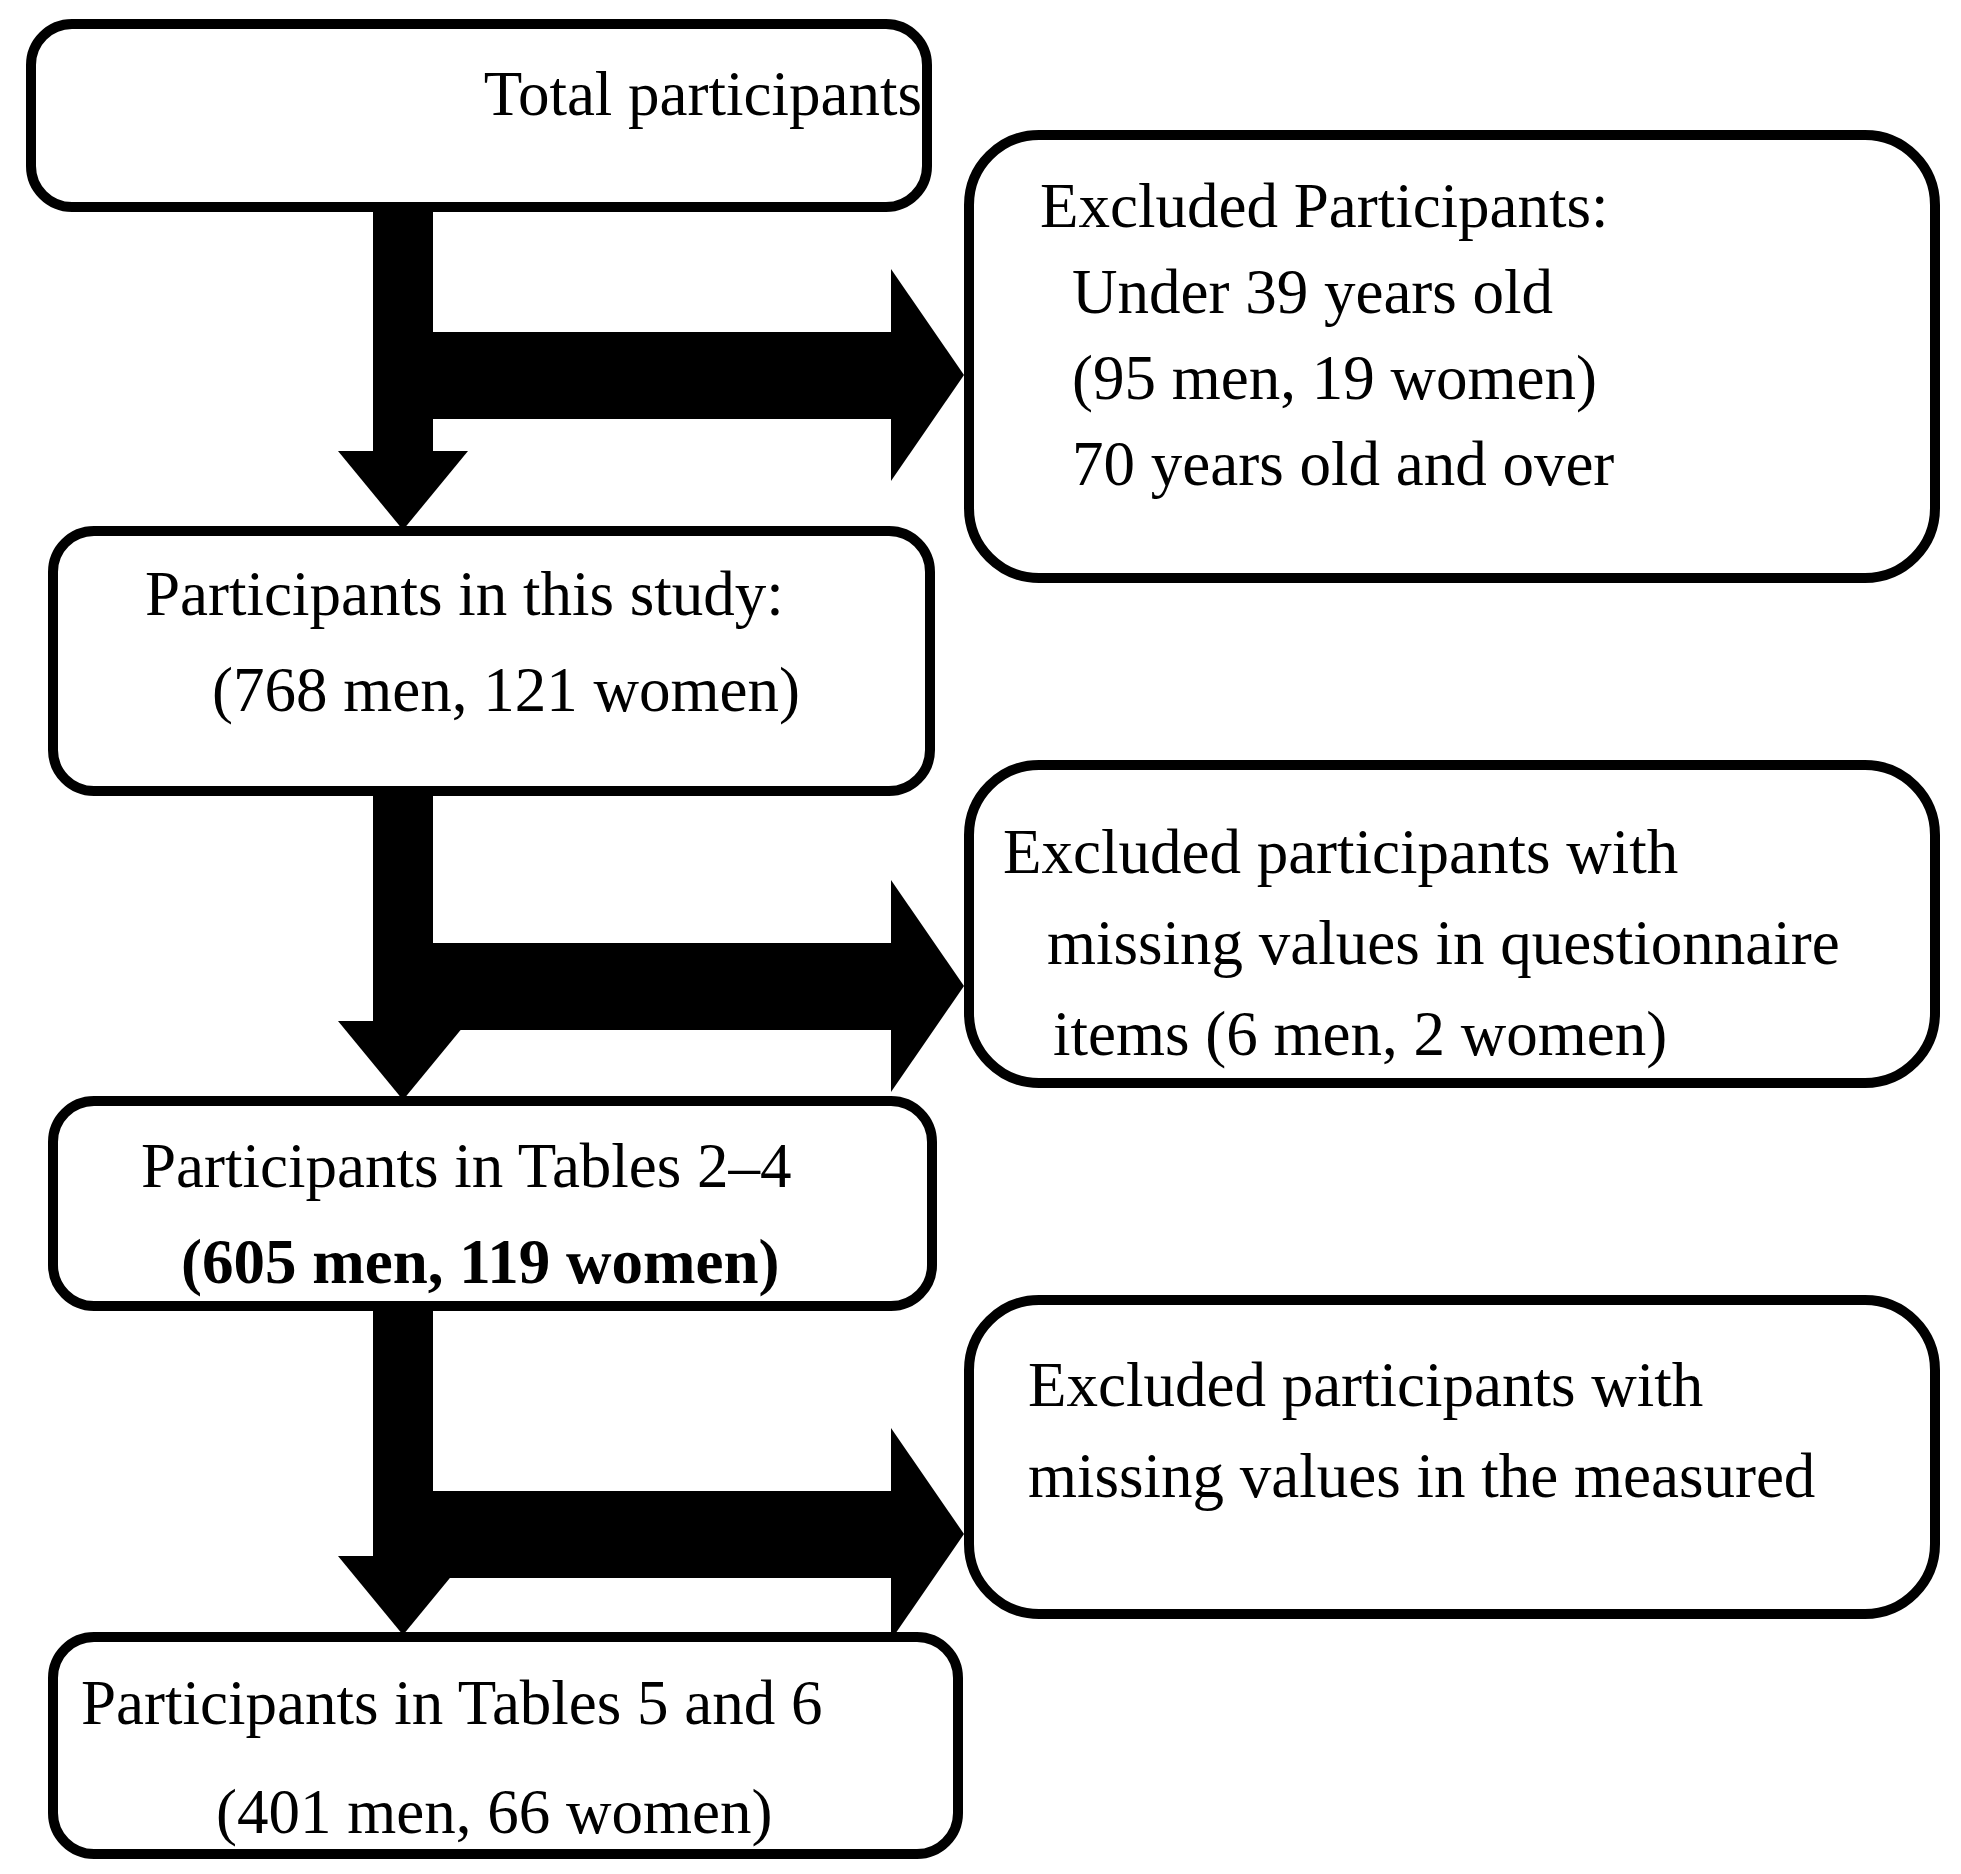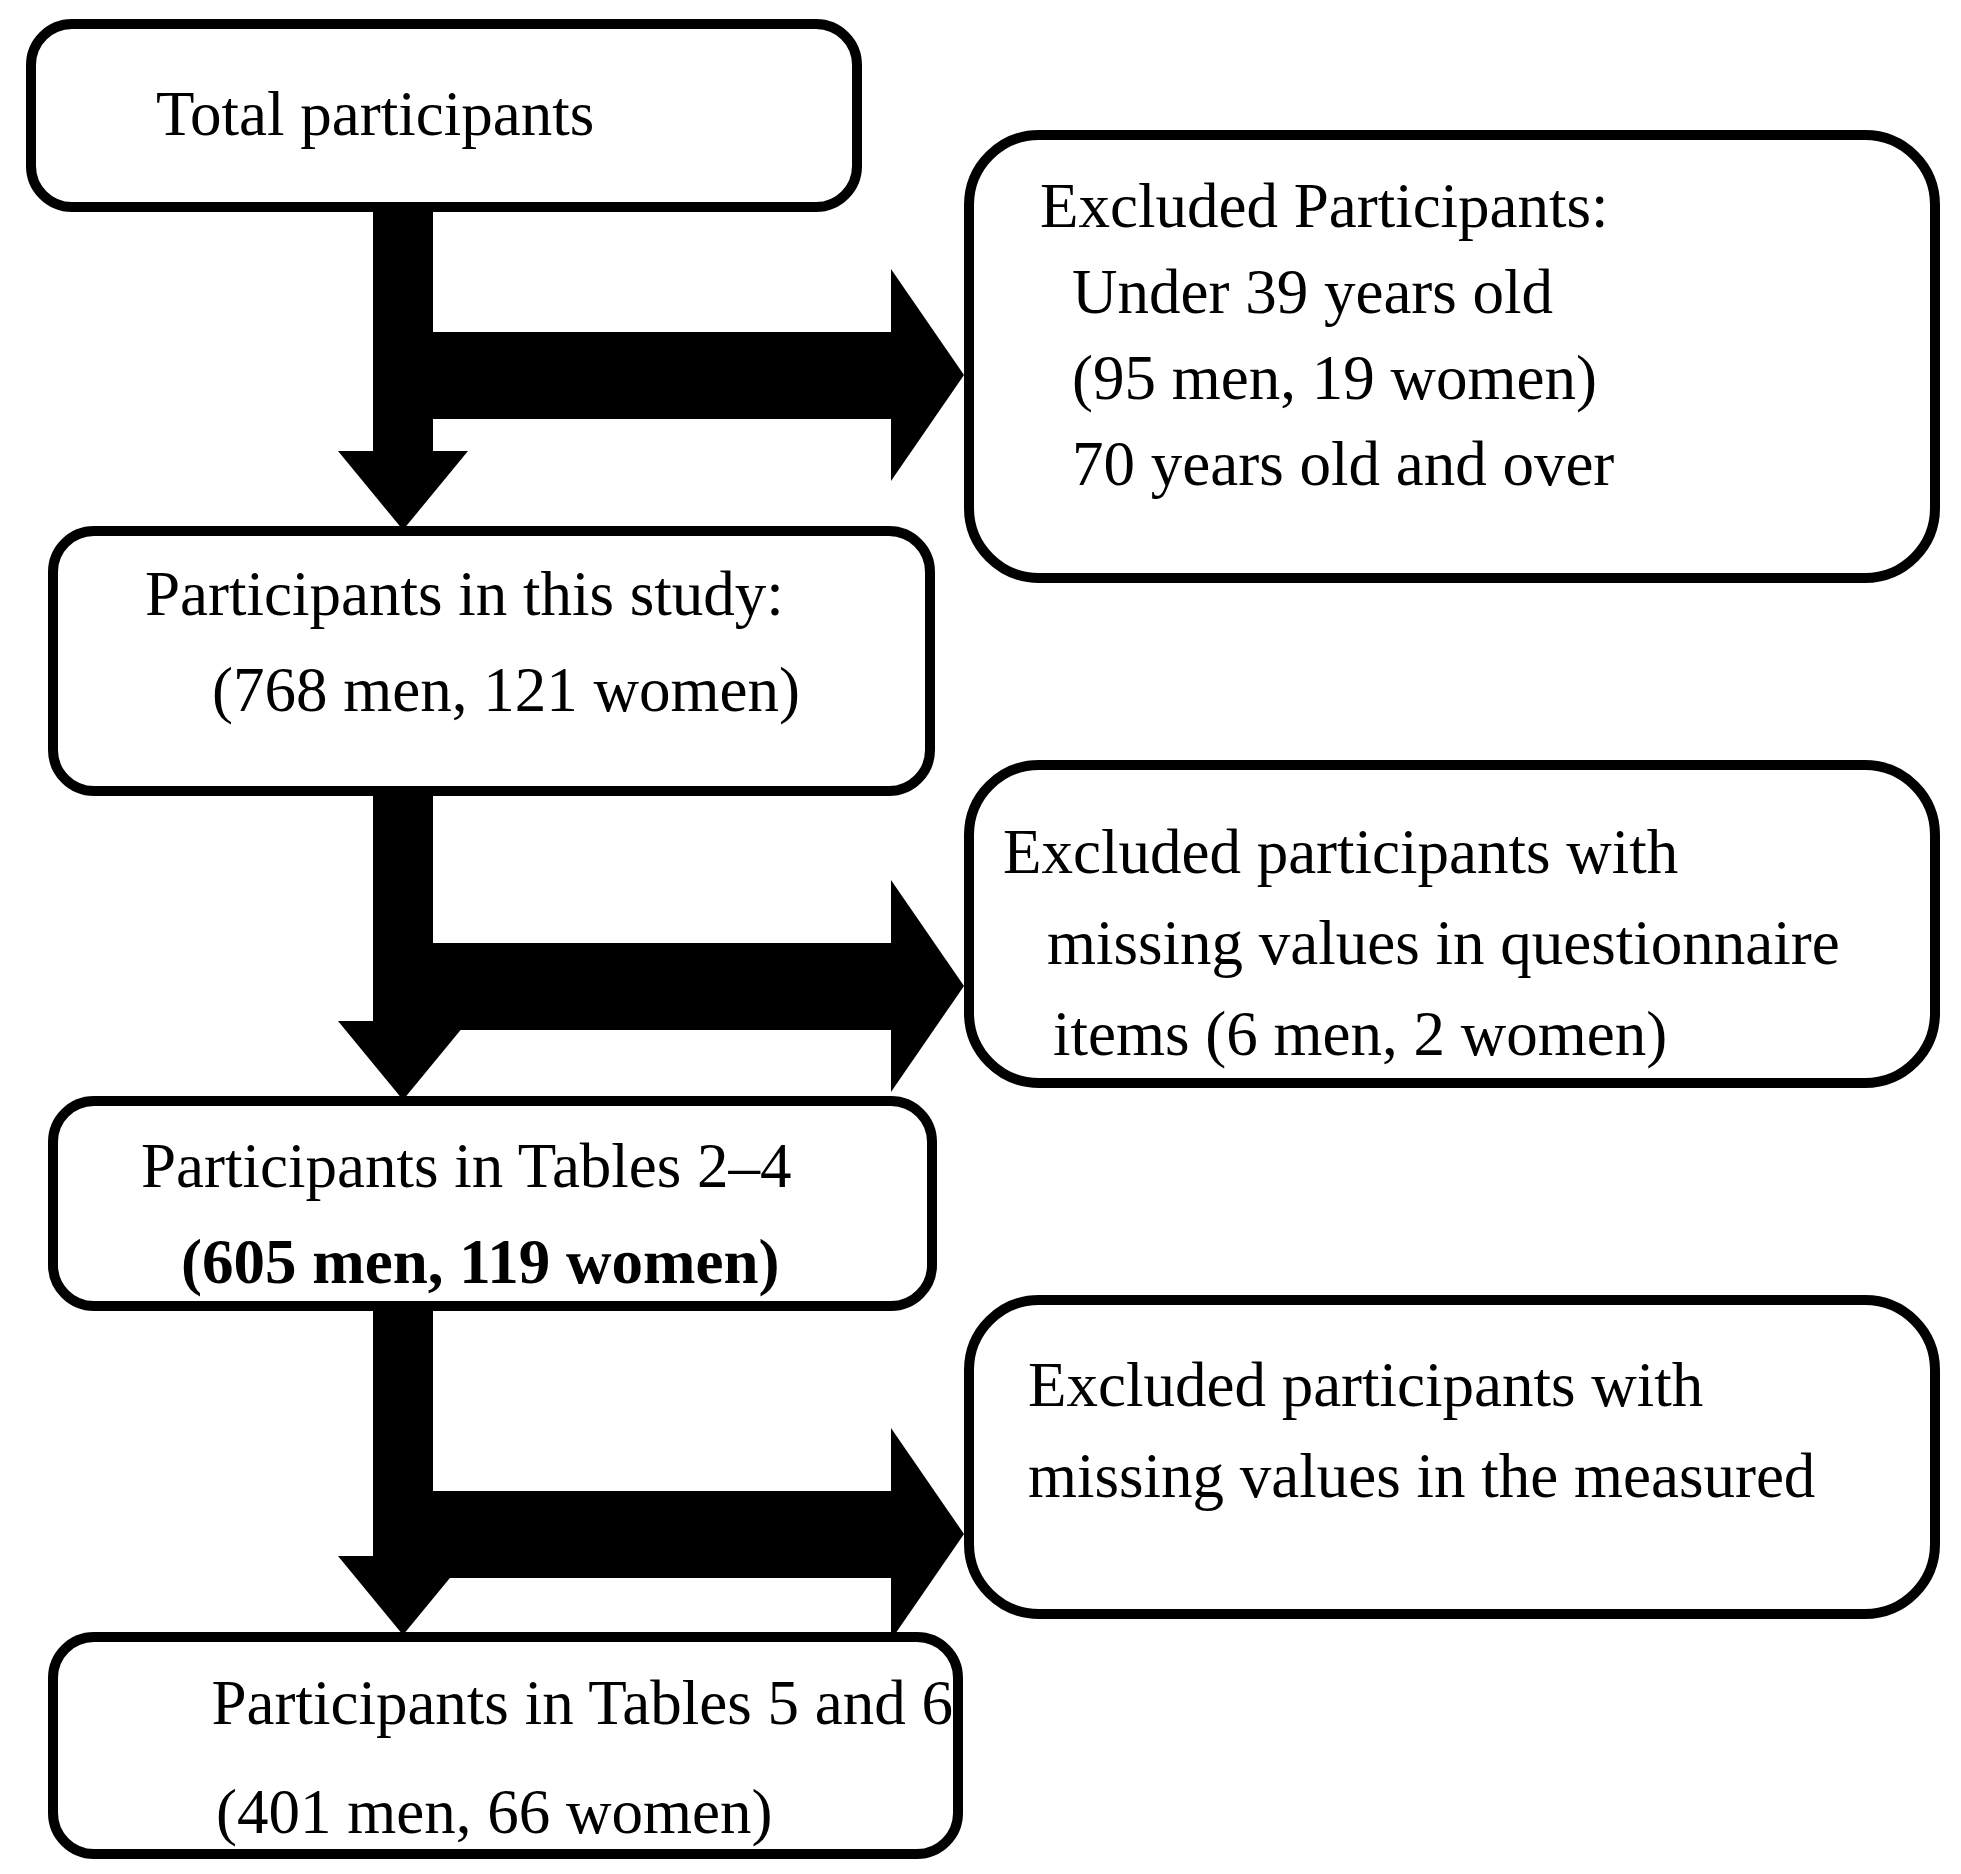--- a/index.html
+++ b/index.html
@@ -54,21 +54,21 @@
     border-top: 106px solid transparent;
     border-bottom: 106px solid transparent;
     border-left: 73px solid #000000;
   }
 </style>
 </head>
 <body>
 
 <div id="canvas">
 
-  <div class="box box-left" style="left:26px; top:19px; width:836px; height:193px; padding-top:39px; line-height:93px;">
+  <div class="box box-left" style="left:26px; top:19px; width:906px; height:193px; padding-top:19px; line-height:93px;text-align:right;">
     <div class="line" style="padding-left:120px;">Total participants</div>
   </div>
 
   <div class="stem" style="left:373px; top:208px; height:245px;"></div>
   <div class="dhead" style="left:338px; top:451px;"></div>
   <div class="hbar" style="left:373px; top:332px; width:520px;"></div>
   <div class="rhead" style="left:891px; top:269px;"></div>
 
   <div class="box box-right" style="left:964px; top:130px; width:976px; height:453px; padding-top:23px; line-height:86px;">
     <div class="line" style="padding-left:66px;">Excluded Participants:</div>
@@ -102,18 +102,18 @@
   <div class="dhead" style="left:338px; top:1556px;"></div>
   <div class="hbar" style="left:373px; top:1491px; width:520px;"></div>
   <div class="rhead" style="left:891px; top:1428px;"></div>
 
   <div class="box box-right" style="left:964px; top:1295px; width:976px; height:324px; padding-top:35px; line-height:91px;">
     <div class="line" style="padding-left:54px;">Excluded participants with</div>
     <div class="line" style="padding-left:54px;">missing values in the measured</div>
   </div>
 
   <div class="box box-left" style="left:48px; top:1632px; width:915px; height:227px; padding-top:18.3px;">
-    <div class="line" style="padding-left:23px;text-align:right;">Participants in Tables 5 and 6</div>
+    <div class="line" style="padding-left:23px;">Participants in Tables 5 and 6</div>
     <div class="line" style="padding-left:158px; margin-top:23px;">(401 men, 66 women)</div>
   </div>
 
 </div>
 
 
 </body></html>

